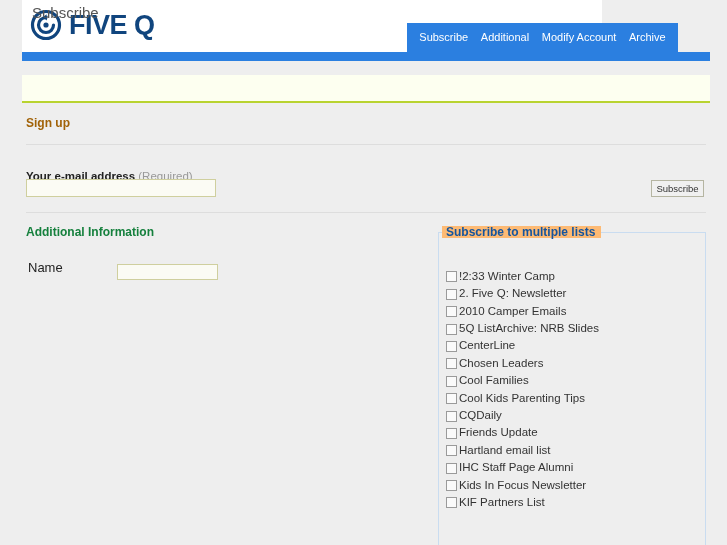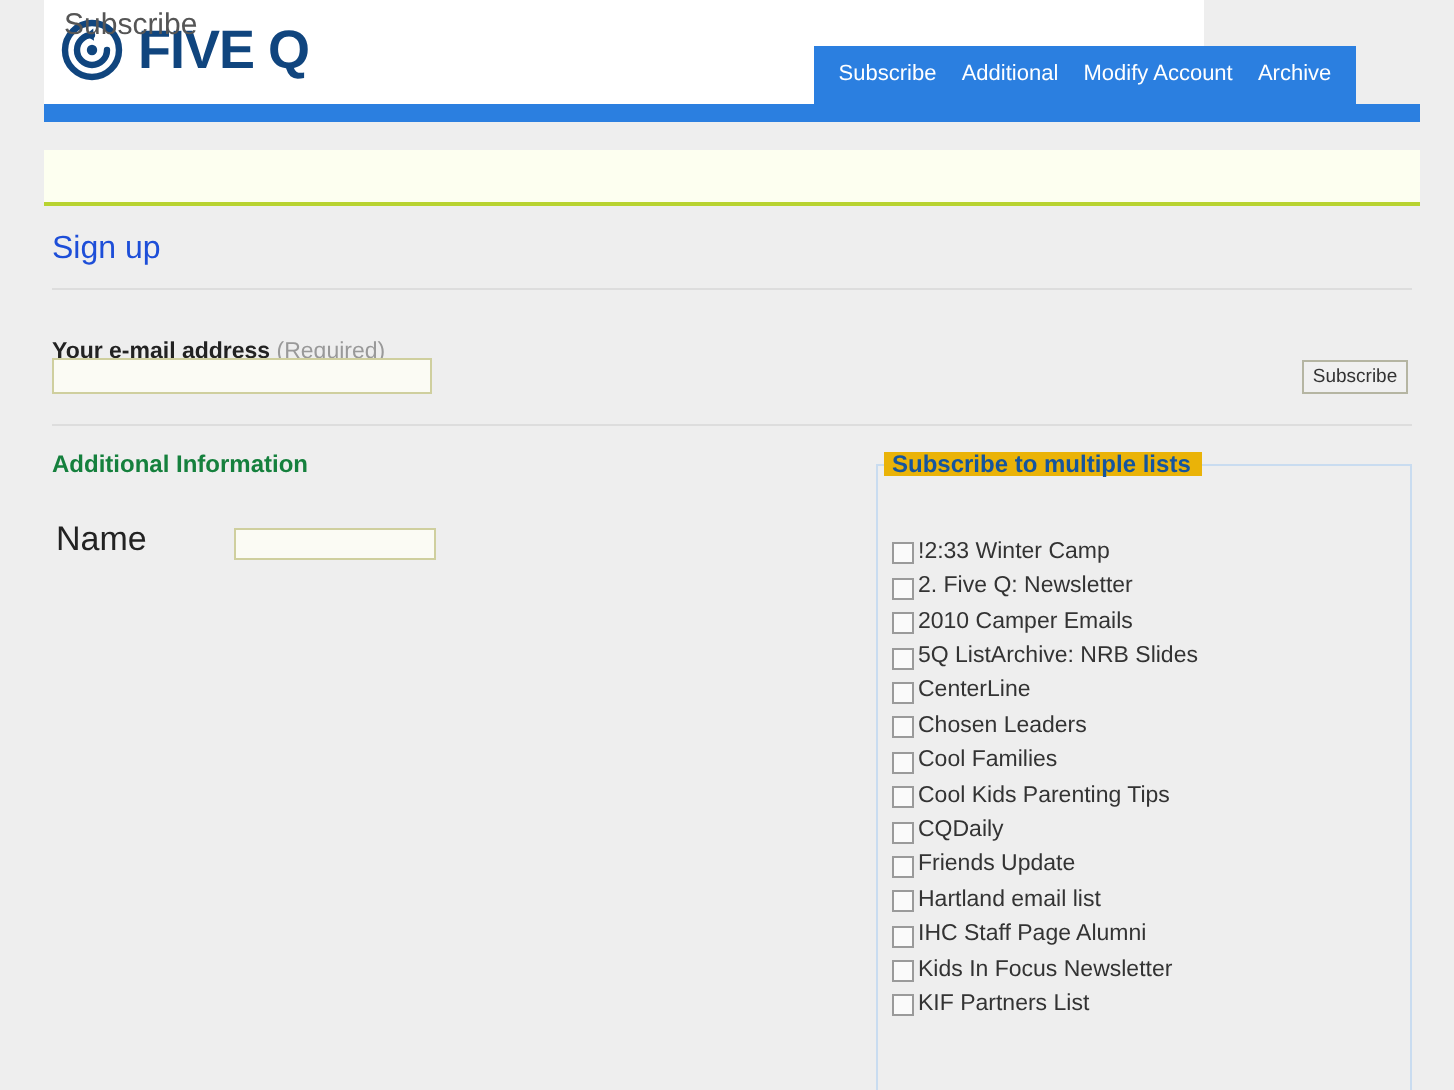--- a/index.html
+++ b/index.html
@@ -107,23 +107,23 @@
     font-size: 15px;
     color: #555555;
     line-height: 1;
   }
 
   
   .signup-heading {
     position: absolute;
     left: 4px;
     top: 117px;
-    font-size: 16px;
-    font-weight: normal;
-    color: #1d4ed8;
+    font-size: 12px;
+    font-weight: bold;
+    color: #a16207;
     line-height: 1;
   }
   .rule {
     position: absolute;
     left: 4px;
     width: 680px;
     height: 1px;
     background: #dddddd;
   }
   .rule-1 { top: 144px; }
@@ -184,21 +184,21 @@
     top: 226px;
     font-size: 12px;
     font-weight: bold;
     color: #15803d;
     line-height: 1;
   }
   .name-label {
     position: absolute;
     left: 6px;
     top: 261px;
-    font-size: 17px;
+    font-size: 13px;
     color: #222222;
     line-height: 1;
   }
   .name-input {
     left: 95px;
     top: 264px;
     width: 101px;
     height: 16px;
   }
 
@@ -211,21 +211,21 @@
     height: 318px;
     border: 1px solid #c9dcf0;
     border-top-color: #c9dcf0;
     background: transparent;
     box-sizing: border-box;
   }
   .lists-heading {
     position: absolute;
     left: 420px;
     top: 226px;
-    background: #eab308;
+    background: #fdba74;
     padding: 0 6px 0 4px;
     font-size: 12px;
     font-weight: bold;
     color: #15559e;
     line-height: 1;
   }
   .lists-items {
     position: absolute;
     left: 424px;
     top: 265px;

